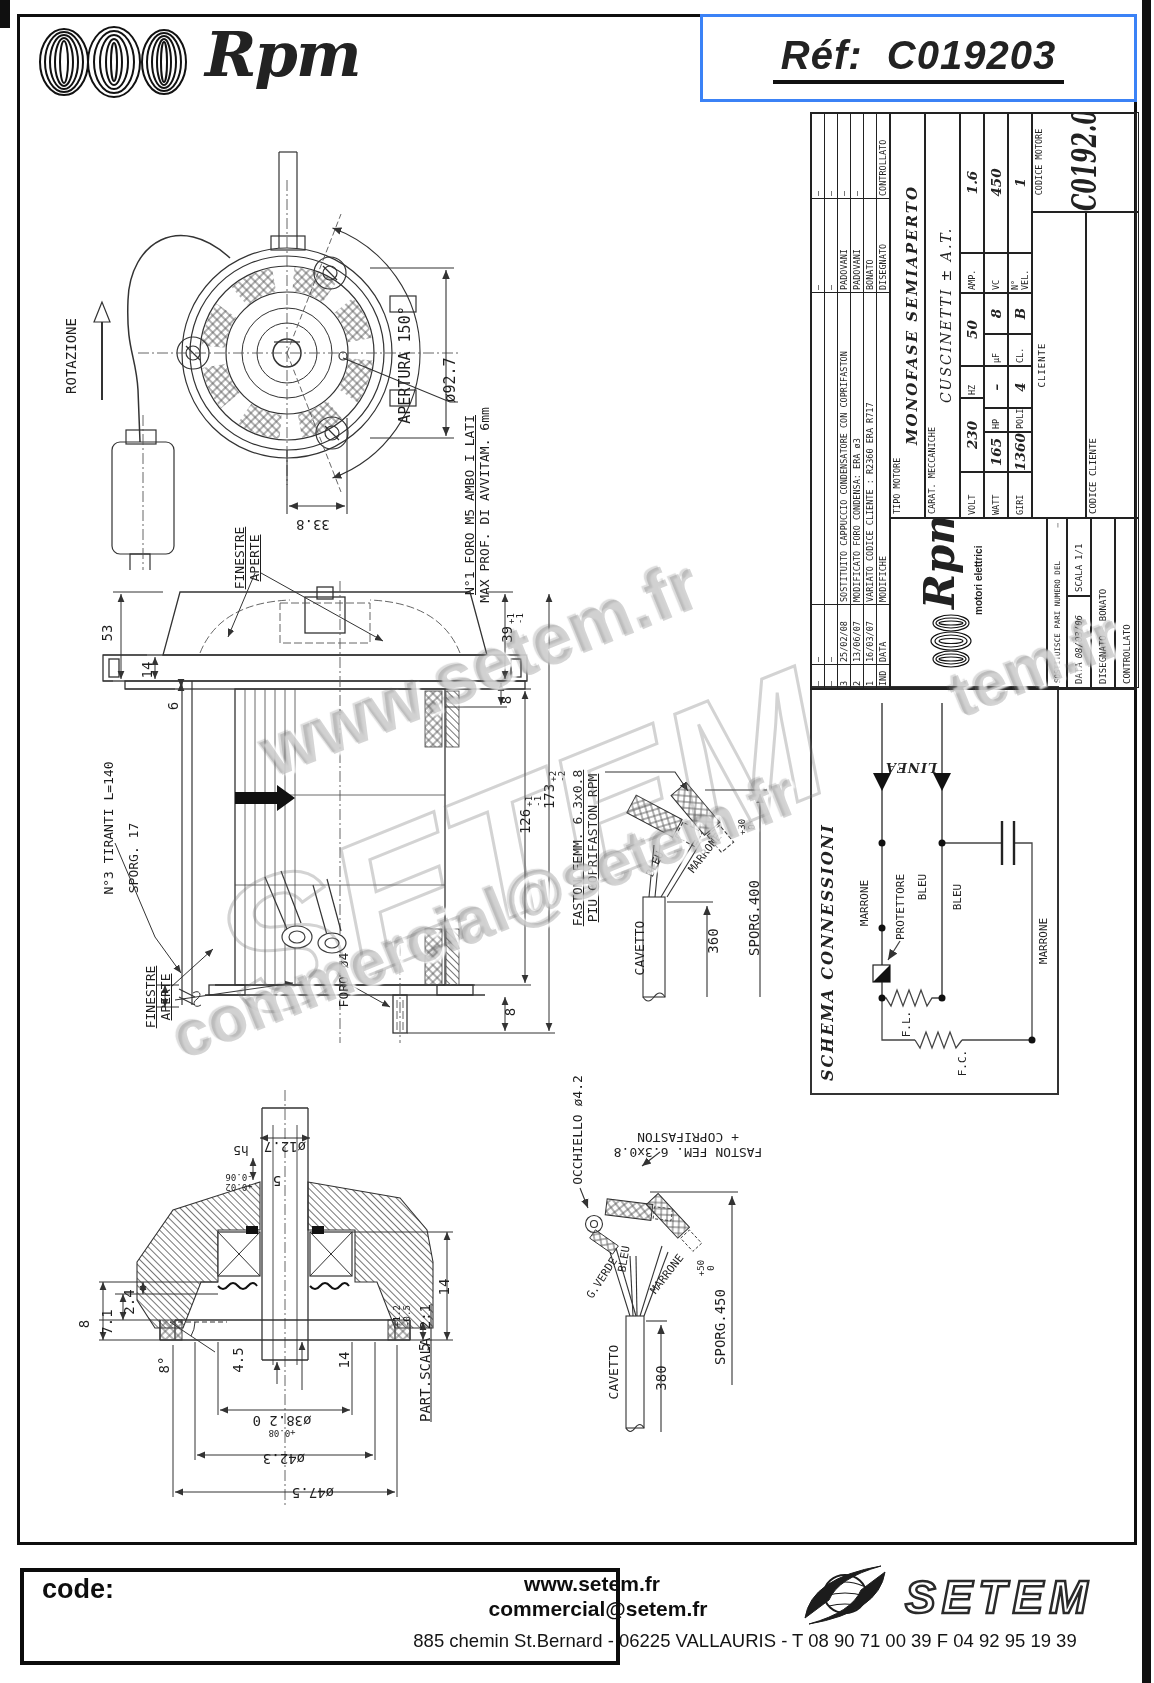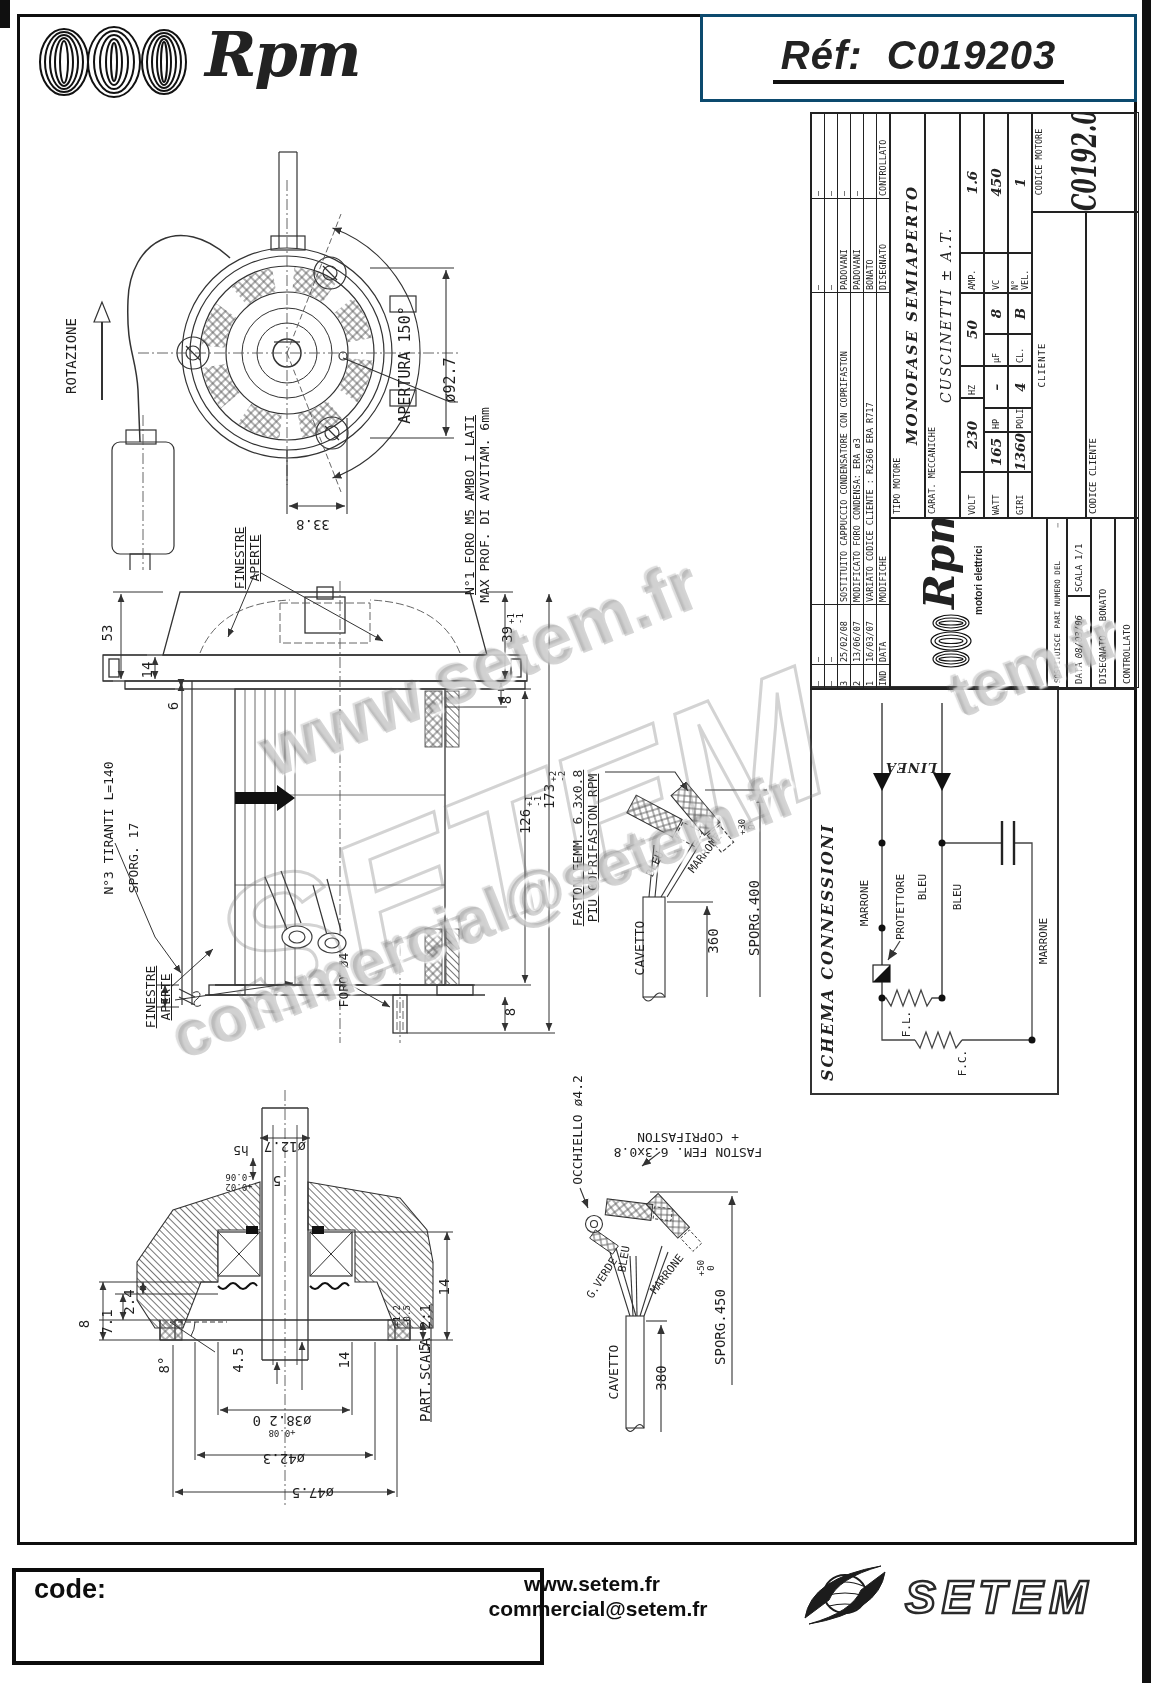--- a/index.html
+++ b/index.html
@@ -1,20 +1,20 @@
 <!DOCTYPE html>
 <html><head>
 <meta charset="utf-8">
 <style>
   html,body{margin:0;padding:0;background:#e8e8e8}
   .page{position:relative;width:1154px;height:1683px;background:#fff;overflow:hidden;
         font-family:"DejaVu Sans Mono",monospace;color:#222}
   .abs{position:absolute}
   .frame{position:absolute;left:17px;top:14px;width:1114px;height:1525px;border:3px solid #0f0f0f}
-  .refbox{position:absolute;left:700px;top:14px;width:431px;height:82px;border:3px solid #0c4a6e;
+  .refbox{position:absolute;left:700px;top:14px;width:431px;height:82px;border:3px solid #3b82f6;
           display:flex;align-items:center;justify-content:center}
   .refline{font:italic bold 40px "Liberation Sans",sans-serif;border-bottom:4px solid #111;
            padding:0 8px 2px 8px;letter-spacing:1px;white-space:nowrap}
   .brandtxt{font:italic bold 62px "DejaVu Serif",serif;letter-spacing:-2px}
   
   .lbl{position:absolute;transform:translate(-50%,-50%);font:13px "DejaVu Sans Mono",monospace;
        color:#1e1e1e;white-space:nowrap;z-index:4;line-height:15px;text-align:center}
   .rl{transform:translate(-50%,-50%) rotate(-90deg)}
   .ud{transform:translate(-50%,-50%) rotate(180deg)}
   .ul{text-decoration:underline}
@@ -45,21 +45,21 @@
   .tbl-val{font:italic 14px "DejaVu Serif",serif;font-weight:bold}
   .rev{position:absolute;left:0;top:0;width:576px;height:78px;display:grid;
        grid-template-columns:24px 60px 1fr 94px 86px;grid-auto-rows:13px;
        font:8.5px "DejaVu Sans Mono",monospace}
   .rev div{border-right:1px solid #222;border-bottom:1px solid #222;padding:1px 2px;
        white-space:nowrap;overflow:hidden}
   .specrow{position:absolute;display:flex;font:8.5px "DejaVu Sans Mono",monospace}
   .specrow .sc{border:1px solid #222;box-sizing:border-box;display:flex;align-items:center;
        padding:0 2px;height:24px}
   .specrow .sv{font:italic bold 13.5px "DejaVu Serif",serif;justify-content:center}
-  .codebox{position:absolute;left:12px;top:1568px;width:532px;height:97px;border:4px solid #0c0c0c;
+  .codebox{position:absolute;left:20px;top:1568px;width:600px;height:97px;border:4px solid #0c0c0c;
        box-sizing:border-box;background:#fff}
   .footer-b{font-family:"Liberation Sans",sans-serif;font-weight:bold;color:#0e0e0e}
   .setem-logo-text{font:italic bold 46px "Liberation Sans",sans-serif;letter-spacing:6px;
        color:#fff;-webkit-text-stroke:2.5px #2a2a2a}
   .blackband{position:absolute;background:#101010}
 </style>
 </head>
 <body>
 
 <div class="page">
@@ -662,14 +662,15 @@
   <span class="abs footer-b" style="left:598px;top:1597px;transform:translateX(-50%);font-size:21px">commercial@setem.fr</span>
   <svg style="left:793px;top:1556px" width="105" height="80">
     <g fill="none" stroke="#1c1c1c">
       <ellipse cx="52" cy="38" rx="21" ry="19" stroke-width="2"></ellipse>
       <path d="M34,30 Q52,22 70,30 M32,40 Q52,34 72,40 M36,50 Q52,46 68,50" stroke-width="1.2"></path>
       <path d="M12,62 Q18,22 88,10 Q45,22 36,44 Z" fill="#1c1c1c"></path>
       <path d="M92,16 Q86,56 16,68 Q59,56 68,34 Z" fill="#1c1c1c"></path>
     </g>
   </svg>
   <span class="abs setem-logo-text" style="left:905px;top:1570px">SETEM</span>
+  <span class="abs" style="left:745px;top:1630px;transform:translateX(-50%);font:18.5px 'Liberation Sans',sans-serif;color:#141414;white-space:nowrap">885 chemin St.Bernard  -  06225 VALLAURIS  -  T 08 90 71 00 39   F 04 92 95 19 39</span>
 
 </div>
 
 </body></html>

